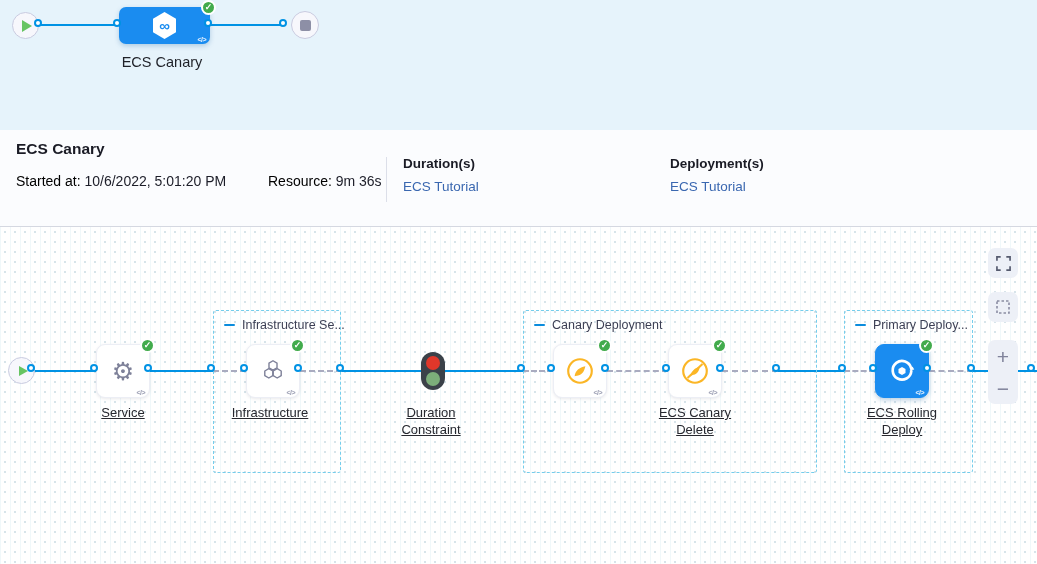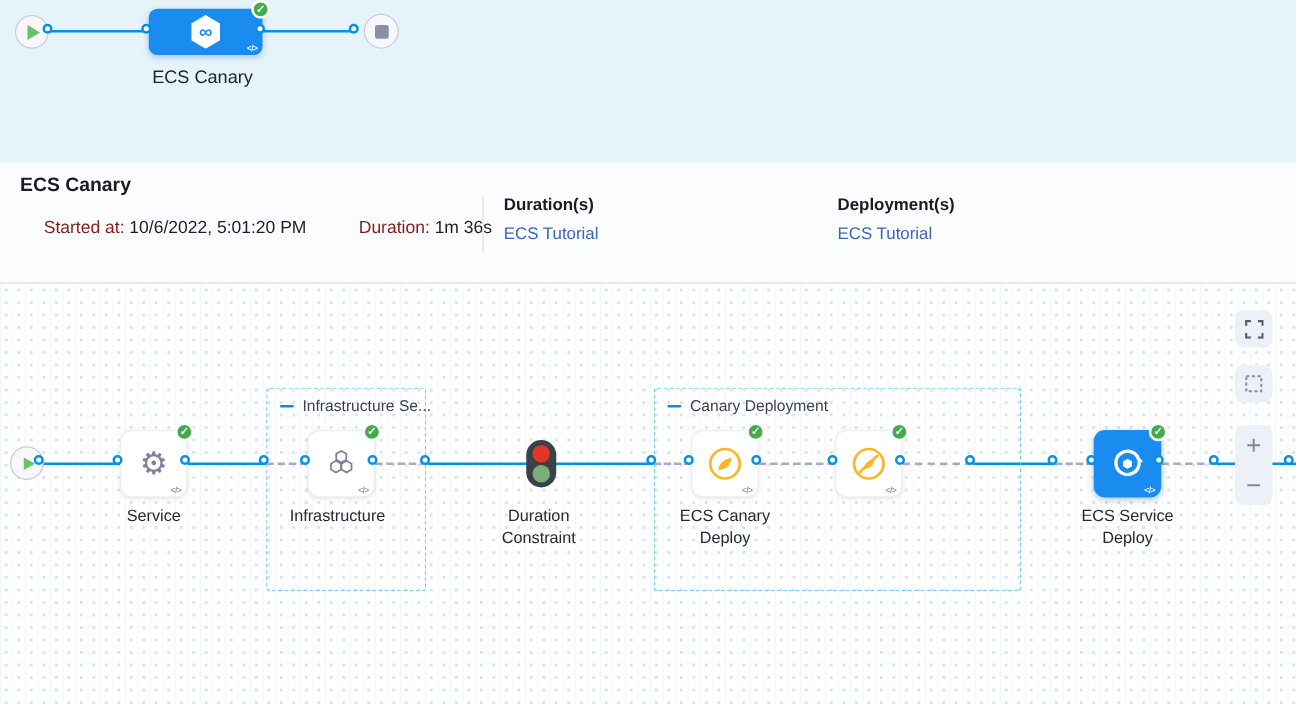--- a/index.html
+++ b/index.html
@@ -18,35 +18,35 @@
   .hexagon { width:25px; height:27px; background:#fff; clip-path:polygon(50% 0,96% 25%,96% 75%,50% 100%,4% 75%,4% 25%); display:flex; align-items:center; justify-content:center; color:#1a8cf0; font-size:15px; font-weight:bold; line-height:1; }
   .check-badge { position:absolute; width:15px; height:15px; background:#42ab4c; border:2px solid #fff; border-radius:50%; color:#fff; font-size:9px; font-weight:bold; display:flex; align-items:center; justify-content:center; line-height:1; }
   .code-chip { position:absolute; right:4px; bottom:1px; font-size:7px; letter-spacing:-0.5px; color:#9a9db2; font-weight:bold; }
   .code-chip.white { color:#e8f3ff; }
   .stage-label { position:absolute; left:100px; top:54px; width:124px; text-align:center; font-size:14.5px; color:#1f2128; font-weight:500; }
 
   
   .strip { position:absolute; left:0; top:130px; width:1037px; height:97px; background:#fbfcfe; border-bottom:1px solid #d5d8e1; }
   .strip-title { position:absolute; left:16px; top:10px; font-size:15.5px; font-weight:bold; color:#1a1b25; }
   .meta { position:absolute; top:43px; font-size:14px; color:#1c1d28; }
-  .meta .k { color:#7f1d1d;margin-left:19px; }
+  .meta .k { color:#000000; }
   .v-divider { position:absolute; left:386px; top:27px; width:1px; height:45px; background:#dcdfe9; }
   .kv-label { position:absolute; top:26px; font-size:13.5px; font-weight:bold; color:#1a1b25; }
   .kv-link { position:absolute; top:49px; font-size:13.5px; color:#3a67b0; font-weight:500; cursor:pointer; text-decoration:none; }
 
   
   .canvas { position:absolute; left:0; top:227px; width:1037px; height:337px; background-color:#fff;
     background-image:
       radial-gradient(circle, #d7e4ea 1.1px, transparent 1.3px),
       linear-gradient(90deg, #f0f8fa 1px, transparent 1px);
     background-size:10px 10px, 10px 10px; overflow:hidden; }
   .node-card { position:absolute; top:117px; width:54px; height:54px; background:#fff; border:1px solid #eceef5; border-radius:9px; box-shadow:0 1px 3px rgba(40,41,61,.1); display:flex; align-items:center; justify-content:center; }
   .node-card.blue { background:#1a8cf0; border-color:#1a8cf0; box-shadow:0 2px 5px rgba(17,92,158,.3); }
   .gear { font-size:25px; color:#7e8199; line-height:1; }
-  .node-label { position:absolute; top:177px; text-align:center; font-size:13px; line-height:17px; color:#27282f; }
+  .node-label { position:absolute; top:177px; text-align:center; font-size:13px; line-height:17px; color:#27282f;text-decoration:underline; }
   .group-box { position:absolute; top:83px; height:163px; border:1.5px dashed #74cdec; border-radius:3px; }
   .group-head { position:absolute; top:7px; left:10px; display:flex; align-items:center; gap:7px; }
   .collapse-dash { width:11px; height:2.5px; background:#0b8cdd; border-radius:2px; cursor:pointer; }
   .group-title { font-size:12.5px; color:#3c3f54; white-space:nowrap; }
   .traffic { position:absolute; left:421px; top:125px; width:24px; height:38px; background:#3b4149; border-radius:12px; display:flex; flex-direction:column; align-items:center; justify-content:space-between; padding:4px 0; }
   .light { width:14px; height:14px; border-radius:50%; }
   .ctrl-btn { position:absolute; left:988px; width:30px; height:30px; background:#edf0f7; border-radius:7px; display:flex; align-items:center; justify-content:center; cursor:pointer; }
   .zoom-panel { position:absolute; left:988px; top:113px; width:30px; height:64px; background:#edf0f7; border-radius:7px; display:flex; flex-direction:column; }
   .zoom-btn { flex:1; display:flex; align-items:center; justify-content:center; font-size:21px; color:#80839b; cursor:pointer; line-height:1; }
 </style>
@@ -81,21 +81,21 @@
     <div class="port" style="left:112.5px; top:18.5px;"></div>
     <div class="port" style="left:203.5px; top:18.5px;"></div>
     <div class="port" style="left:278.5px; top:18.5px;"></div>
 
     <div class="stage-label">ECS Canary</div>
   </div>
 
   <div class="strip">
     <div class="strip-title">ECS Canary</div>
     <div class="meta" style="left:16px;"><span class="k">Started at:</span><span> 10/6/2022, 5:01:20 PM</span></div>
-    <div class="meta" style="left:268px;"><span class="k">Duration:</span><span> 1m 36s</span></div>
+    <div class="meta" style="left:268px;"><span class="k">Resource:</span><span> 9m 36s</span></div>
     <div class="v-divider"></div>
     <div class="kv-label" style="left:403px;">Duration(s)</div>
     <a class="kv-link" style="left:403px;">ECS Tutorial</a>
     <div class="kv-label" style="left:670px;">Deployment(s)</div>
     <a class="kv-link" style="left:670px;">ECS Tutorial</a>
   </div>
 
   <div class="canvas">
 
     <div class="hline" style="left:33px;  top:142.8px; width:63px;"></div>
@@ -124,20 +124,26 @@
       </div>
     </div>
 
     <div class="group-box" style="left:523px; width:294px;">
       <div class="group-head">
         <div class="collapse-dash"></div>
         <div class="group-title">Canary Deployment</div>
       </div>
     </div>
 
+    <div class="group-box" style="left:844px; width:129px;">
+      <div class="group-head">
+        <div class="collapse-dash"></div>
+        <div class="group-title">Primary Deploy...</div>
+      </div>
+    </div>
 
     <div class="node-card" style="left:96px;">
       <span class="gear"><span>⚙</span></span>
       <div class="check-badge" style="top:-7px; right:-6px;">
           <span>✓</span>
         </div>
       <div class="code-chip"><span>&lt;/&gt;</span></div>
     </div>
     <div class="node-label" style="left:83px; width:80px;">Service</div>
 
@@ -165,46 +171,46 @@
     <div class="node-card" style="left:553px;">
       <svg width="30" height="30" viewBox="0 0 28 28">
         <circle cx="14" cy="14" r="11" fill="none" stroke="#fbb626" stroke-width="2"></circle>
         <path d="M9 19c.5-5.5 4.5-8.5 10-9.5-1 4.5-2.5 7.5-6.8 8.6l-3.2.9z" fill="#fbb626"></path>
       </svg>
       <div class="check-badge" style="top:-7px; right:-6px;">
           <span>✓</span>
         </div>
       <div class="code-chip"><span>&lt;/&gt;</span></div>
     </div>
-    <div class="node-label" style="left:535px; width:90px;">ECS Canary Deploy</div>
 
     <div class="node-card" style="left:668px;">
       <svg width="30" height="30" viewBox="0 0 28 28">
         <circle cx="14" cy="14" r="11" fill="none" stroke="#fbb626" stroke-width="2"></circle>
         <path d="M10 18.5c.5-4.5 4-7.5 8.5-8.5-.8 4-2.2 6.6-5.9 7.6l-2.6.9z" fill="#fbb626"></path>
         <line x1="7" y1="20.5" x2="21" y2="7.5" stroke="#fbb626" stroke-width="2"></line>
       </svg>
       <div class="check-badge" style="top:-7px; right:-6px;">
           <span>✓</span>
         </div>
       <div class="code-chip"><span>&lt;/&gt;</span></div>
     </div>
+    <div class="node-label" style="left:650px; width:90px;">ECS Canary Delete</div>
 
     <div class="node-card blue" style="left:875px;">
       <svg width="28" height="28" viewBox="0 0 24 24">
         <path d="M19.8 9.5A8 8 0 1 0 20 12" fill="none" stroke="#fff" stroke-width="2.3" stroke-linecap="round"></path>
         <polygon points="22.5,10.8 18.4,11.6 21,8.2" fill="#fff"></polygon>
         <polygon points="12,8.5 15,10.2 15,13.8 12,15.5 9,13.8 9,10.2" fill="#fff"></polygon>
       </svg>
       <div class="check-badge" style="top:-7px; right:-6px;">
           <span>✓</span>
         </div>
       <div class="code-chip white"><span>&lt;/&gt;</span></div>
     </div>
-    <div class="node-label" style="left:857px; width:90px;">ECS Service Deploy</div>
+    <div class="node-label" style="left:857px; width:90px;">ECS Rolling Deploy</div>
 
     <div class="port" style="left:26.5px;  top:137px;"></div>
     <div class="port" style="left:89.5px;  top:137px;"></div>
     <div class="port" style="left:143.5px; top:137px;"></div>
     <div class="port" style="left:206.5px; top:137px;"></div>
     <div class="port" style="left:239.5px; top:137px;"></div>
     <div class="port" style="left:293.5px; top:137px;"></div>
     <div class="port" style="left:335.5px; top:137px;"></div>
     <div class="port" style="left:516.5px; top:137px;"></div>
     <div class="port" style="left:546.5px; top:137px;"></div>

